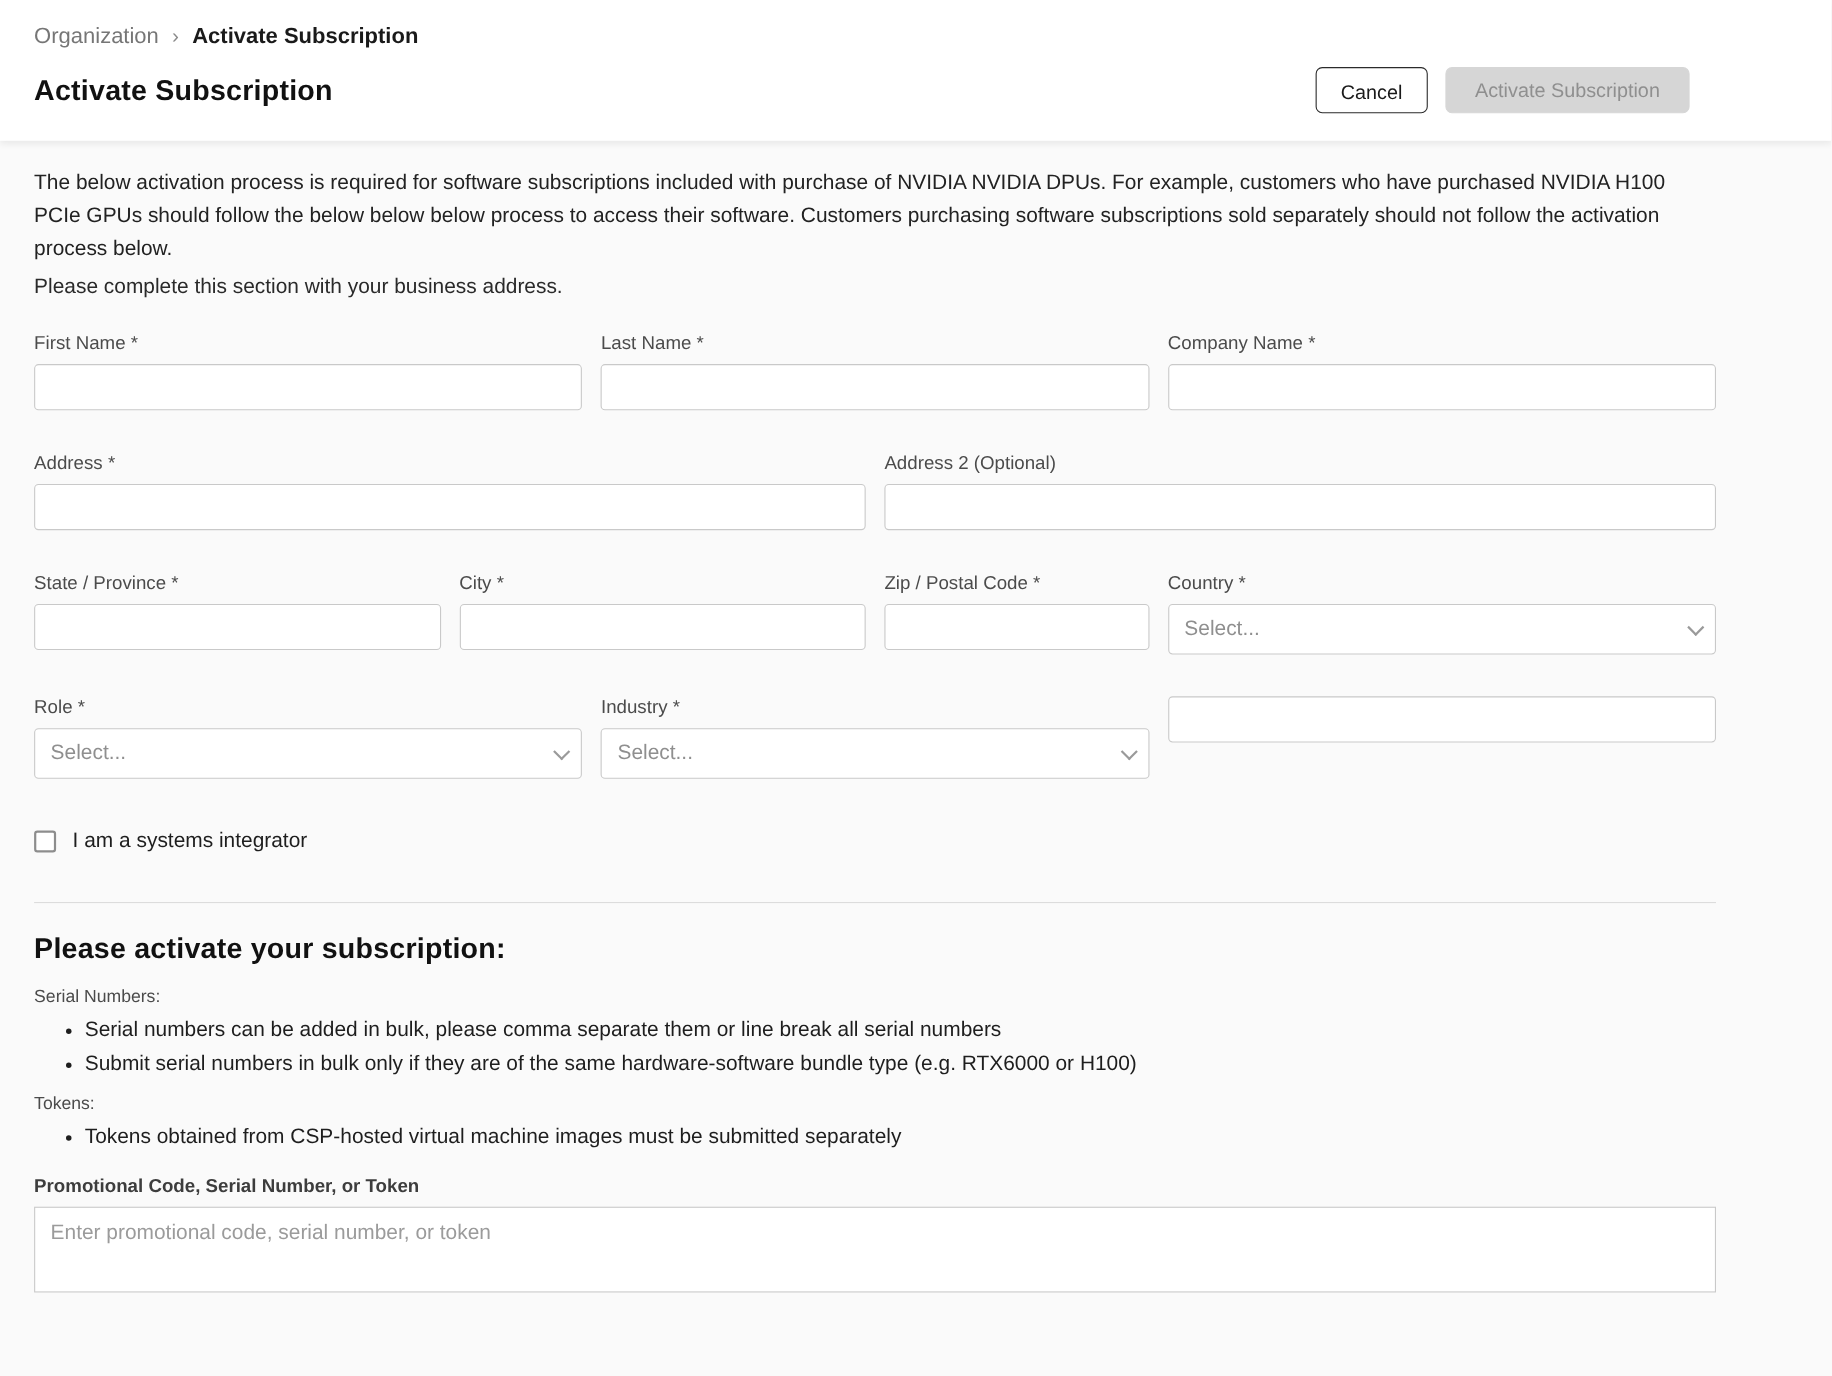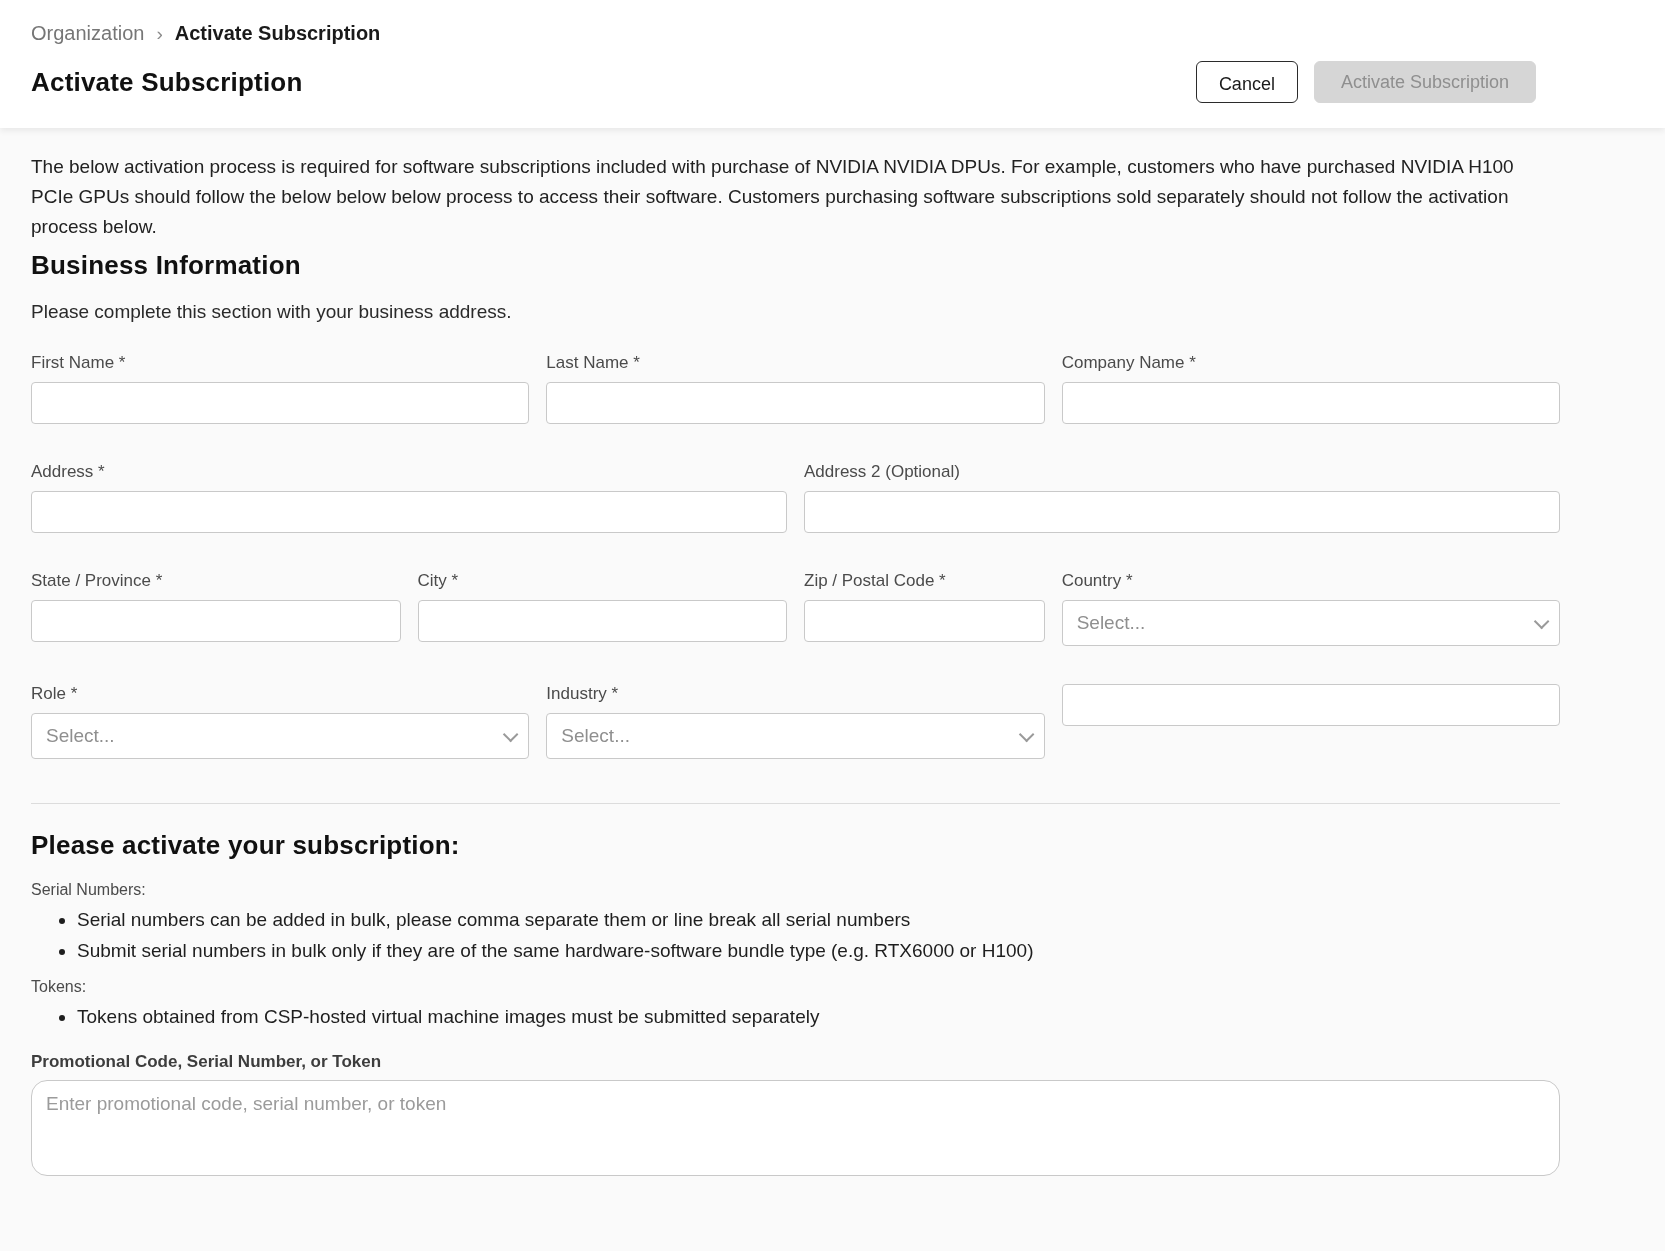--- a/index.html
+++ b/index.html
@@ -165,23 +165,23 @@
   }
   .promo-label {
     display: block;
     font-size: 17px;
     font-weight: 600;
     color: #3d3d3d;
     margin: 24px 0 8px 0;
   }
   .promo-textarea {
     width: 100%;
-    height: 96px;
+    height: 78px;
     border: 1px solid #c9c9c9;
-    border-radius: 16px;
+    border-radius: 0;
     background: #ffffff;
     font-family: inherit;
     font-size: 19px;
     color: #1a1a1a;
     padding: 12px 14px;
     resize: none;
     outline: none;
   }
   .promo-textarea::placeholder { color: #9b9b9b; }
 </style>
@@ -200,21 +200,20 @@
       <button class="btn btn-cancel">Cancel</button>
       <button class="btn btn-activate">Activate Subscription</button>
     </div>
   </div>
 </div>
 
 <div class="content">
 
   <p class="intro">The below activation process is required for software subscriptions included with purchase of NVIDIA NVIDIA DPUs. For example, customers who have purchased NVIDIA H100 PCIe GPUs should follow the below below below process to access their software. Customers purchasing software subscriptions sold separately should not follow the activation process below.</p>
 
-  <h2 class="section-heading">Business Information</h2>
   <p class="subtitle">Please complete this section with your business address.</p>
 
   <div class="form-grid">
 
     <div class="span-4">
       <label class="field-label">First Name *</label>
       <input class="text-input" type="text" style="">
     </div>
     <div class="span-4">
       <label class="field-label">Last Name *</label>
@@ -267,20 +266,24 @@
         <span class="placeholder">Select...</span>
         <span class="chevron"></span>
       </div>
     </div>
     <div class="span-4">
       <input class="text-input" type="text" style="">
     </div>
 
   </div>
 
+  <div class="checkbox-row">
+    <span class="checkbox"></span>
+    <span class="checkbox-label">I am a systems integrator</span>
+  </div>
 
   <hr class="divider">
 
   <h2 class="section-heading">Please activate your subscription:</h2>
 
   <div class="mini-label">Serial Numbers:</div>
   <ul class="bullets">
     <li>Serial numbers can be added in bulk, please comma separate them or line break all serial numbers</li>
     <li>Submit serial numbers in bulk only if they are of the same hardware-software bundle type (e.g. RTX6000 or H100)</li>
   </ul>

